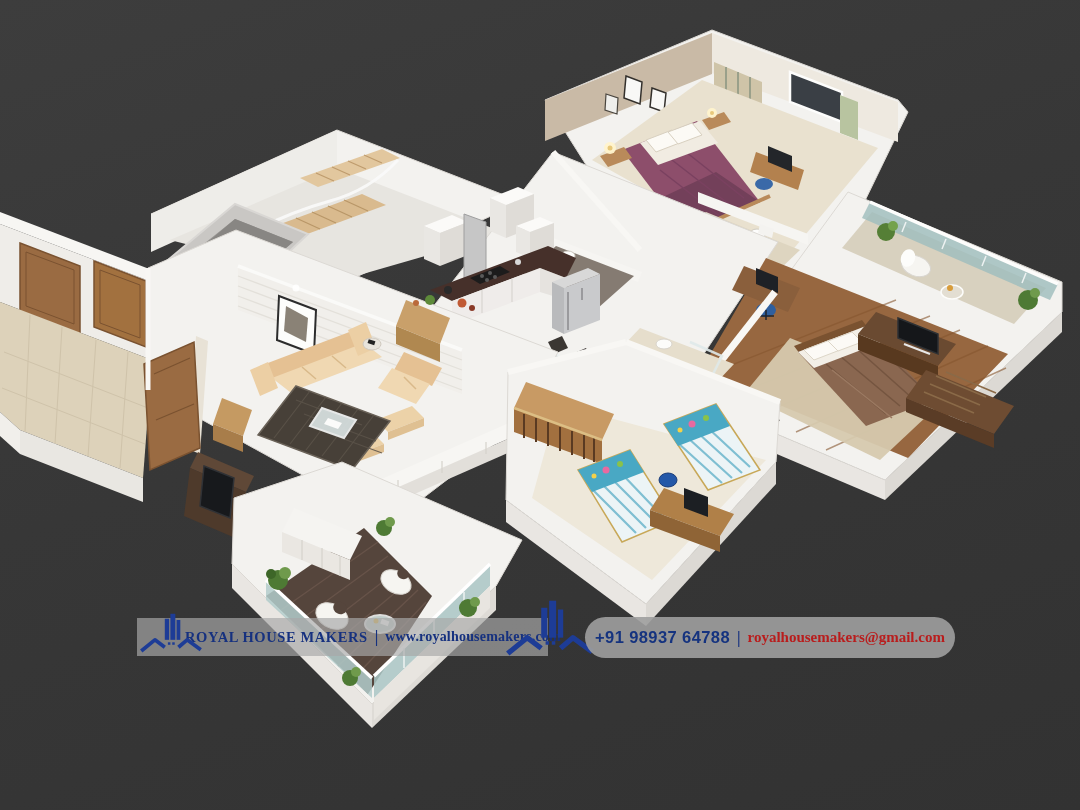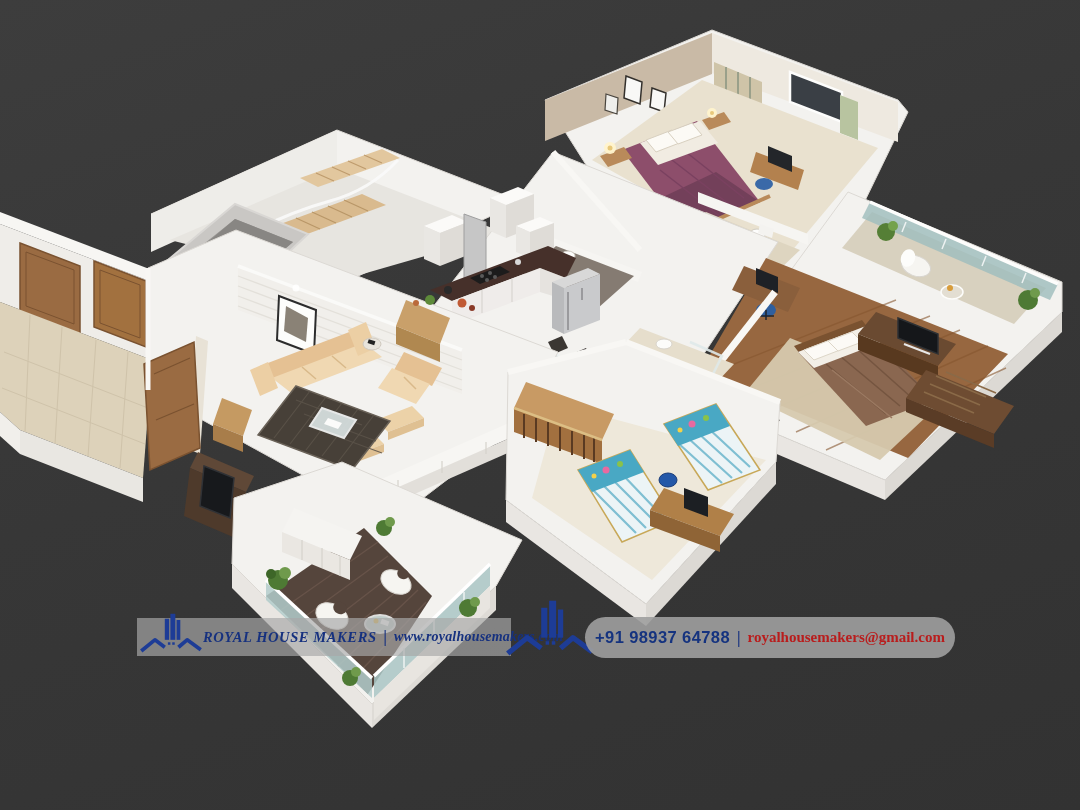--- a/index.html
+++ b/index.html
@@ -5,25 +5,24 @@
   html,body{margin:0;padding:0;}
   body{
     width:1080px;height:810px;overflow:hidden;position:relative;
     background:linear-gradient(160deg,#3d3d3d 0%,#373737 45%,#323232 100%);
     font-family:"Liberation Serif", serif;
   }
   .stage{position:absolute;inset:0;}
 
   
   .banner-left{
-    position:absolute;left:137px;top:618px;width:374px;height:38px;
+    position:absolute;left:137px;top:618px;width:411px;height:38px;
     background:rgba(168,168,168,0.68);
-    display:flex;align-items:center;padding-left:66px;box-sizing:border-box;
+    display:flex;align-items:center;padding-left:48px;box-sizing:border-box;
     white-space:nowrap;
-    font-style:italic;
   }
   .banner-left .company{
     color:#16317f;font-weight:bold;font-size:14.5px;letter-spacing:0.6px;
     font-family:"Liberation Serif",serif;
   }
   .banner-left .sep, .banner-right .sep{
     color:#16317f;font-weight:bold;font-size:16px;margin:0 7px;
   }
   .banner-left .website{
     color:#16317f;font-weight:bold;font-size:14px;letter-spacing:0.2px;

